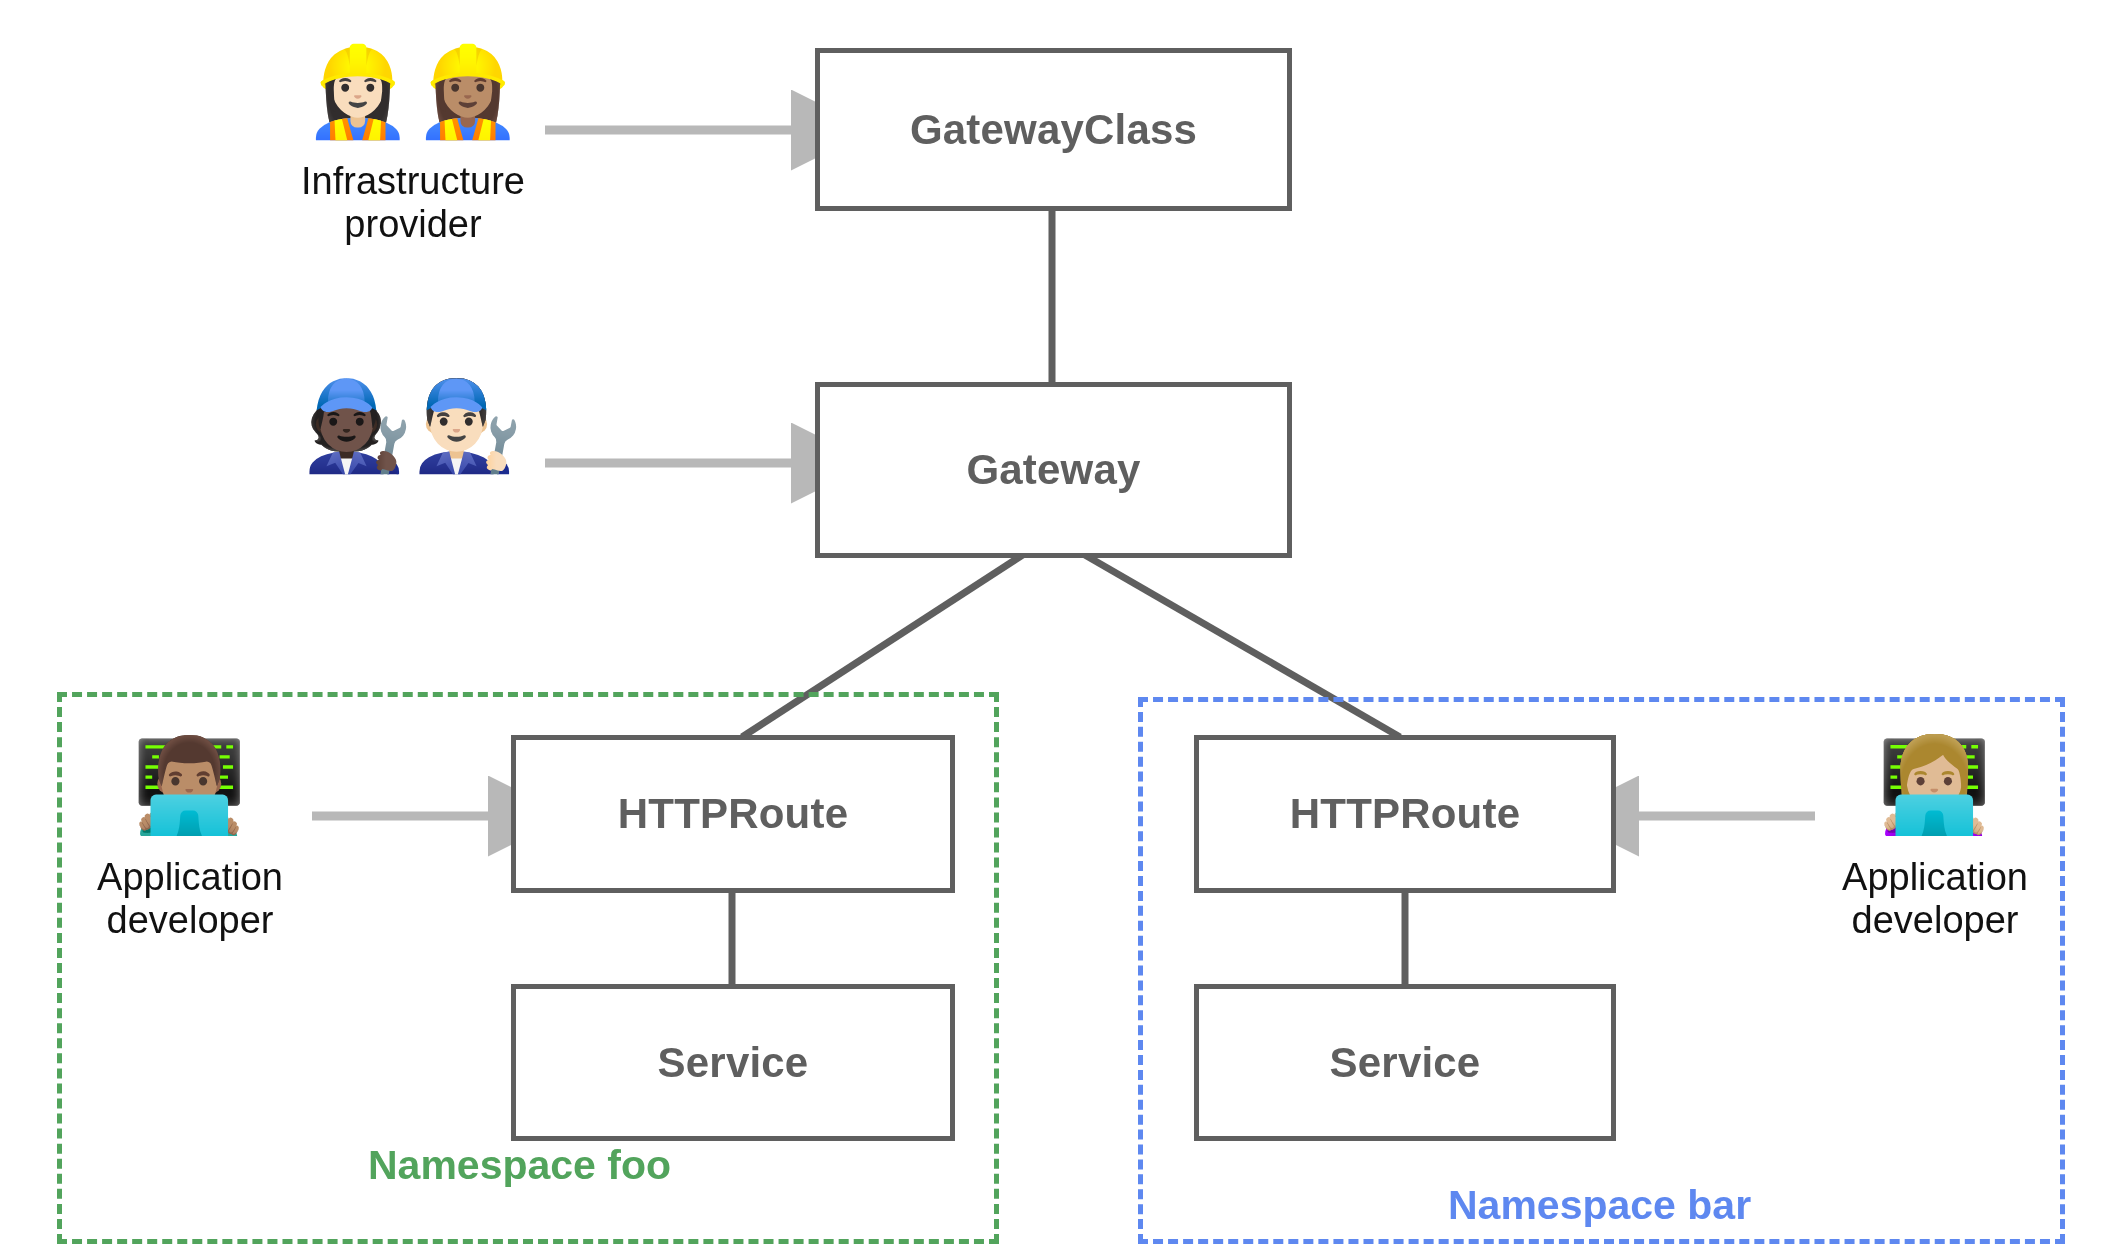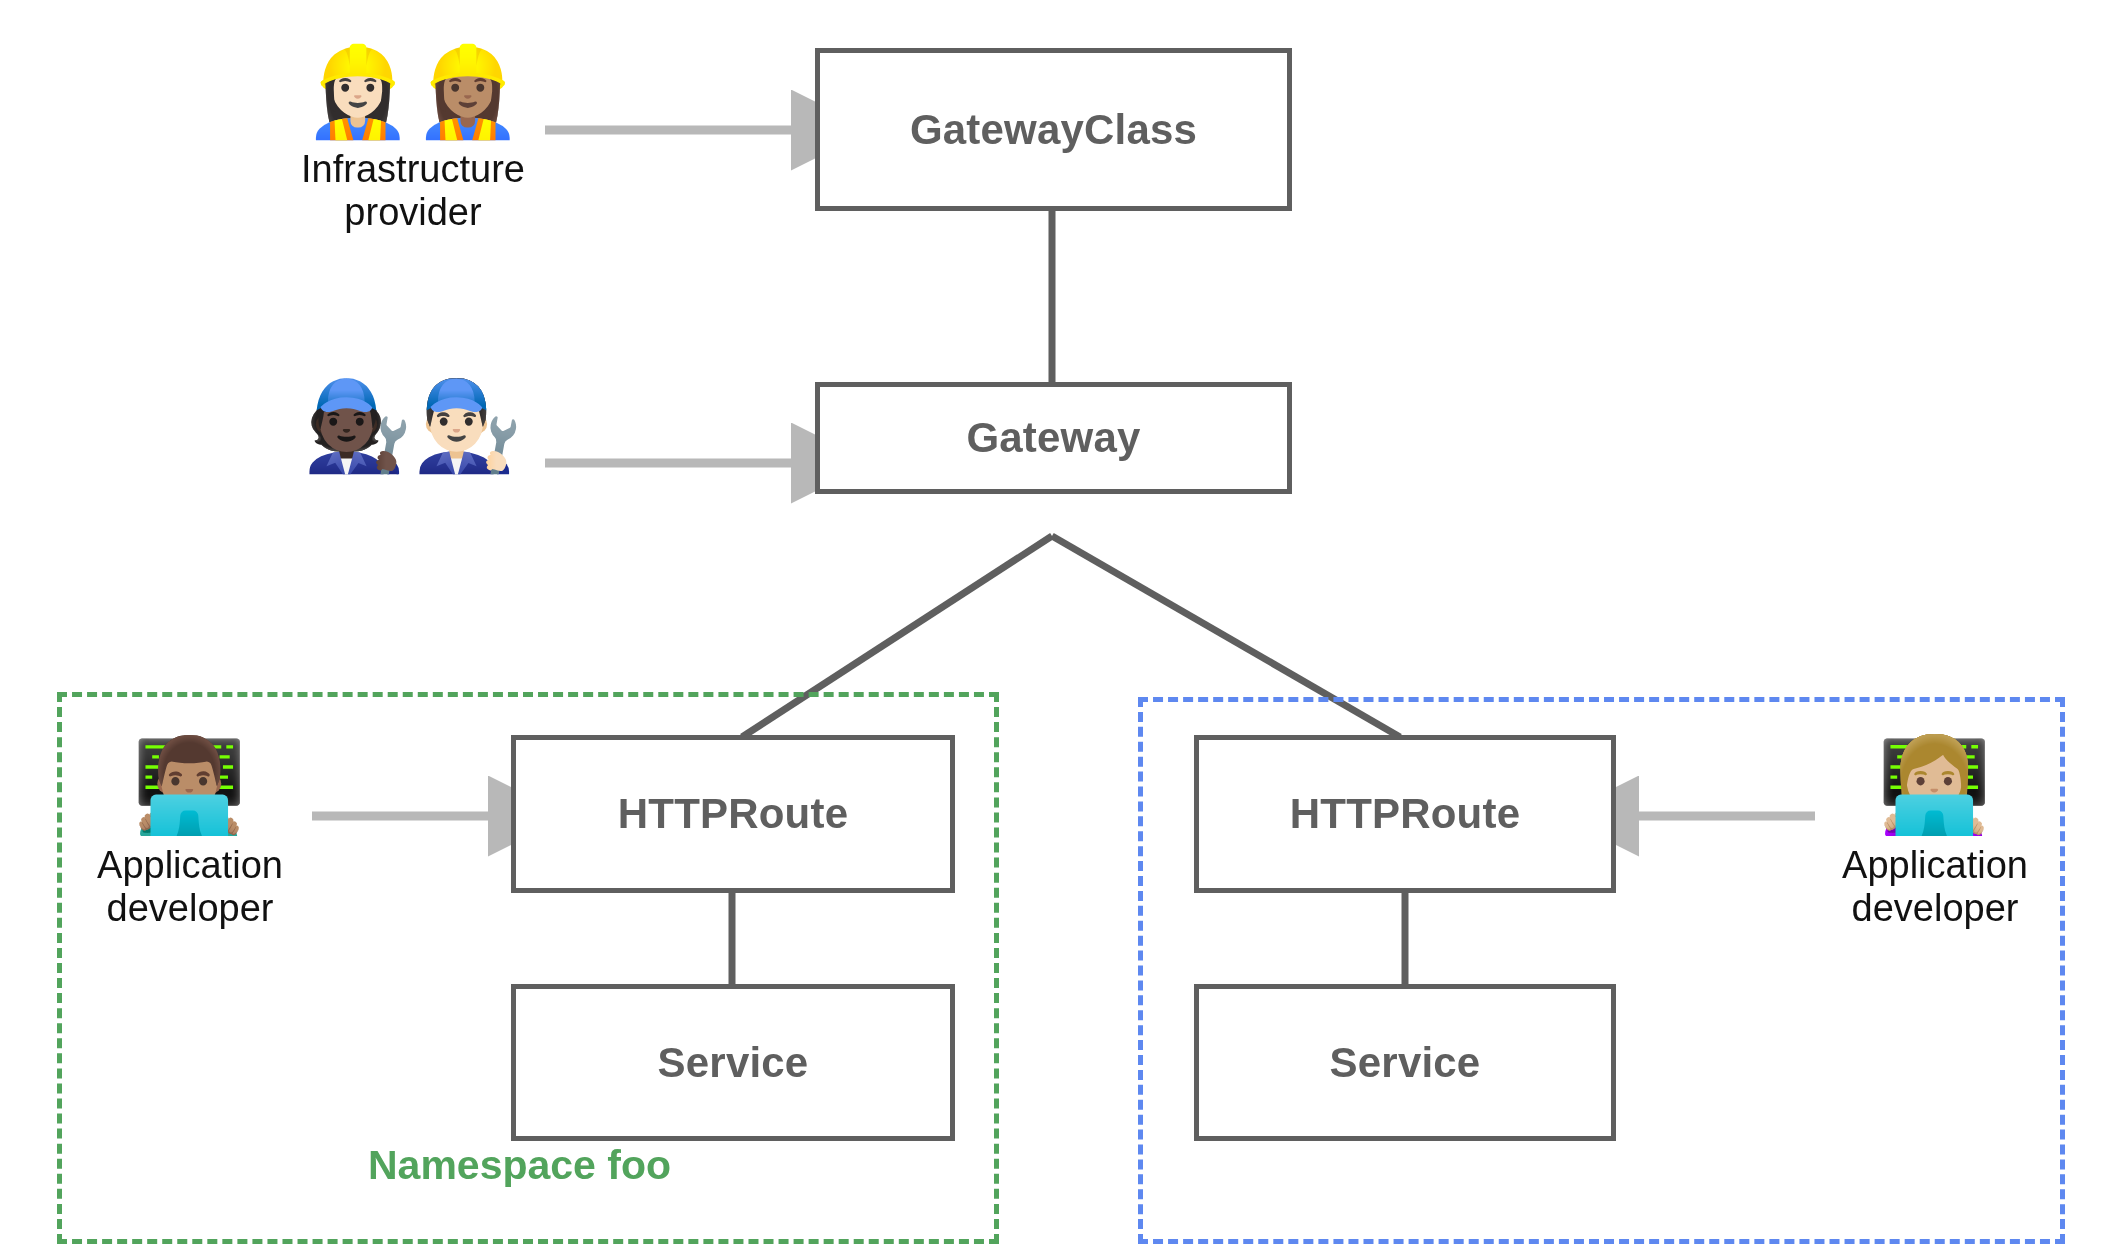--- a/index.html
+++ b/index.html
@@ -79,21 +79,21 @@
     justify-content: center;
     line-height: 1;
   }
   .emoji {
     font-size: 88px;
     line-height: 1;
     font-family: "DejaVu Sans", sans-serif;
   }
   .emoji.small { font-size: 92px; }
   .persona-caption {
-    margin-top: 12px;
+    margin-top: 24px;
     font-family: "Liberation Sans", sans-serif;
     font-size: 38px;
     color: #111111;
     text-align: center;
     line-height: 1.12;
     white-space: pre-line;
   }
 </style>
 </head>
 <body>
@@ -126,26 +126,27 @@
 
     <line x1="312" y1="816" x2="497" y2="816" stroke="#b8b8b8" stroke-width="9" marker-end="url(#arrowR)"></line>
 
     <line x1="1815" y1="816" x2="1630" y2="816" stroke="#b8b8b8" stroke-width="9" marker-end="url(#arrowR)"></line>
   </svg>
 
   <div class="ns-box ns-foo" style="left:57px; top:692px; width:942px; height:552px;"></div>
   <div class="ns-label foo" style="left:368px; top:1142px;">Namespace foo</div>
 
   <div class="ns-box ns-bar" style="left:1138px; top:697px; width:927px; height:547px;"></div>
+  <div class="ns-label bar" style="left:1448px; top:1182px;">Namespace bar</div>
 
   <div class="res-box" style="left:815px; top:48px; width:477px; height:163px;">
     <span class="res-label">GatewayClass</span>
   </div>
 
-  <div class="res-box" style="left:815px; top:382px; width:477px; height:112px;">
+  <div class="res-box" style="left:815px; top:382px; width:477px; height:176px;">
     <span class="res-label">Gateway</span>
   </div>
 
   <div class="res-box" style="left:511px; top:735px; width:444px; height:158px;">
     <span class="res-label">HTTPRoute</span>
   </div>
 
   <div class="res-box" style="left:511px; top:984px; width:444px; height:157px;">
     <span class="res-label">Service</span>
   </div>

